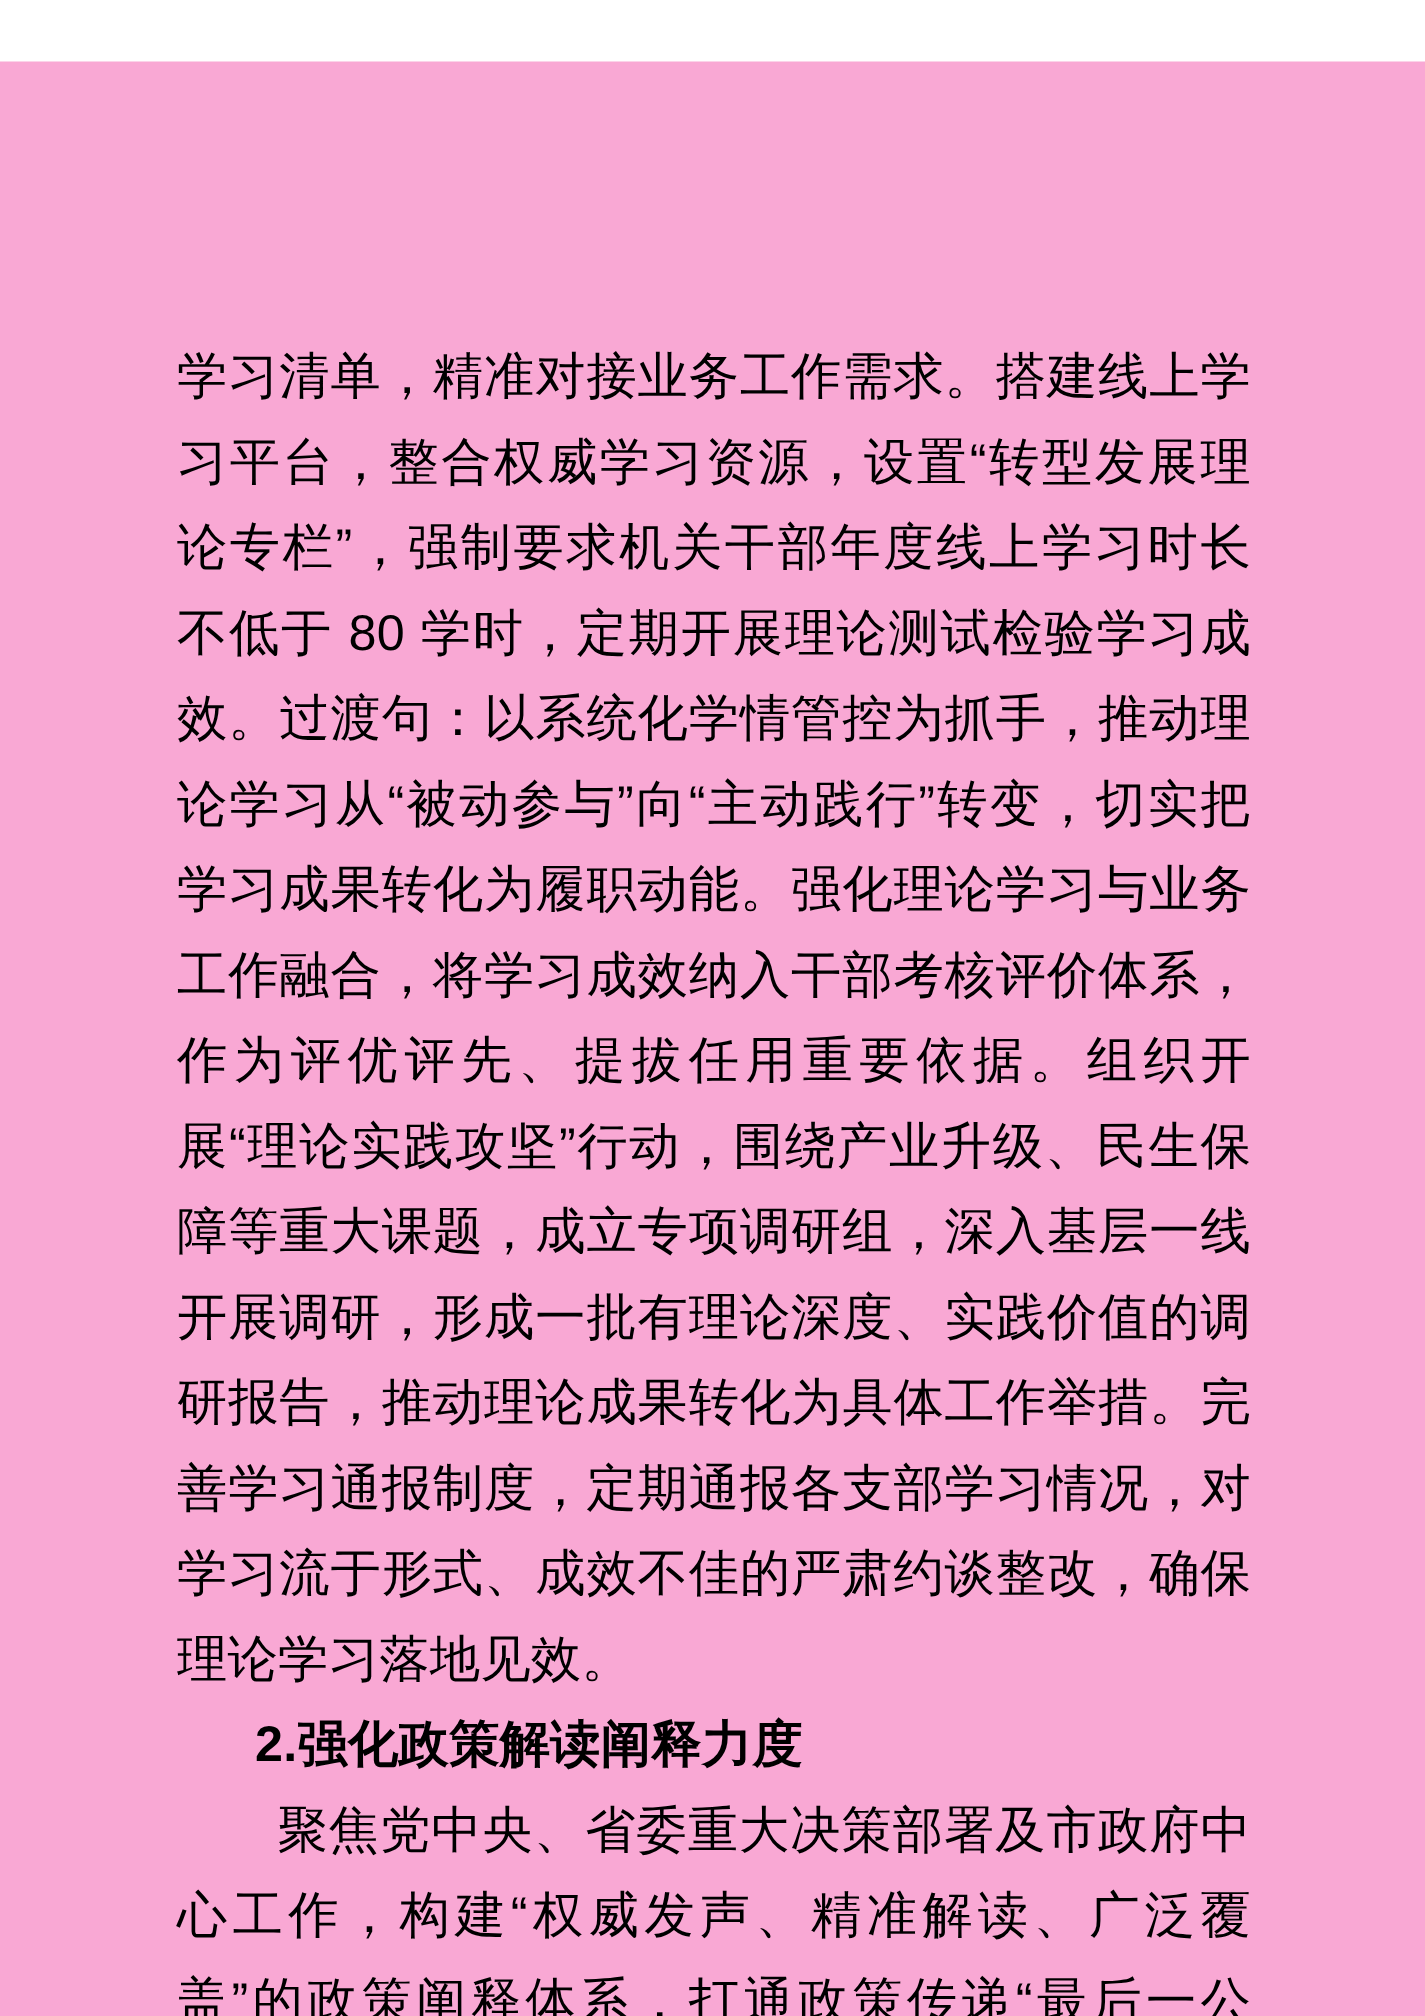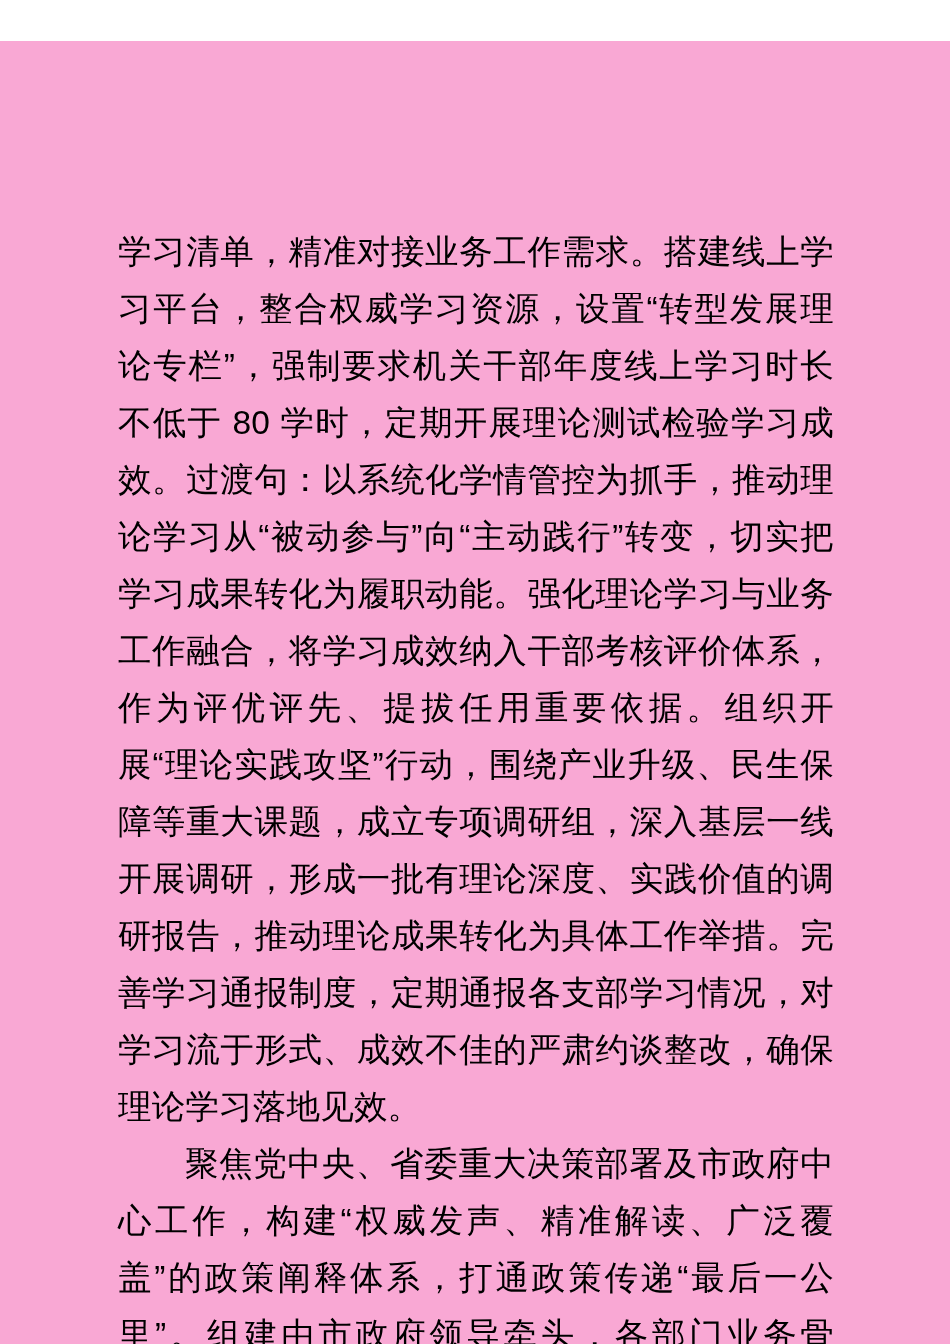--- a/index.html
+++ b/index.html
@@ -56,17 +56,18 @@
   }
 </style>
 </head>
 <body>
 
 <div class="page">
   <div class="text-column">
 
     <p class="para continuation">学习清单，精准对接业务工作需求。搭建线上学习平台，整合权威学习资源，设置“转型发展理论专栏”，强制要求机关干部年度线上学习时长不低于 80 学时，定期开展理论测试检验学习成效。过渡句：以系统化学情管控为抓手，推动理论学习从“被动参与”向“主动践行”转变，切实把学习成果转化为履职动能。强化理论学习与业务工作融合，将学习成效纳入干部考核评价体系，作为评优评先、提拔任用重要依据。组织开展“理论实践攻坚”行动，围绕产业升级、民生保障等重大课题，成立专项调研组，深入基层一线开展调研，形成一批有理论深度、实践价值的调研报告，推动理论成果转化为具体工作举措。完善学习通报制度，定期通报各支部学习情况，对学习流于形式、成效不佳的严肃约谈整改，确保理论学习落地见效。</p>
 
+    <h3 class="heading">2.强化政策解读阐释力度</h3>
 
     <p class="para indented">聚焦党中央、省委重大决策部署及市政府中心工作，构建“权威发声、精准解读、广泛覆盖”的政策阐释体系，打通政策传递“最后一公里”。组建由市政府领导牵头，各部门业务骨干、理论专家参与的政策解读专班，针对资源型经济转型、新质生产力培育、优化营商环境等重点政策，制定解读方案，明确解读节点、内容和形式。建立政策解读“同步发布”机</p>
 
   </div>
 </div>
 
 </body></html>

